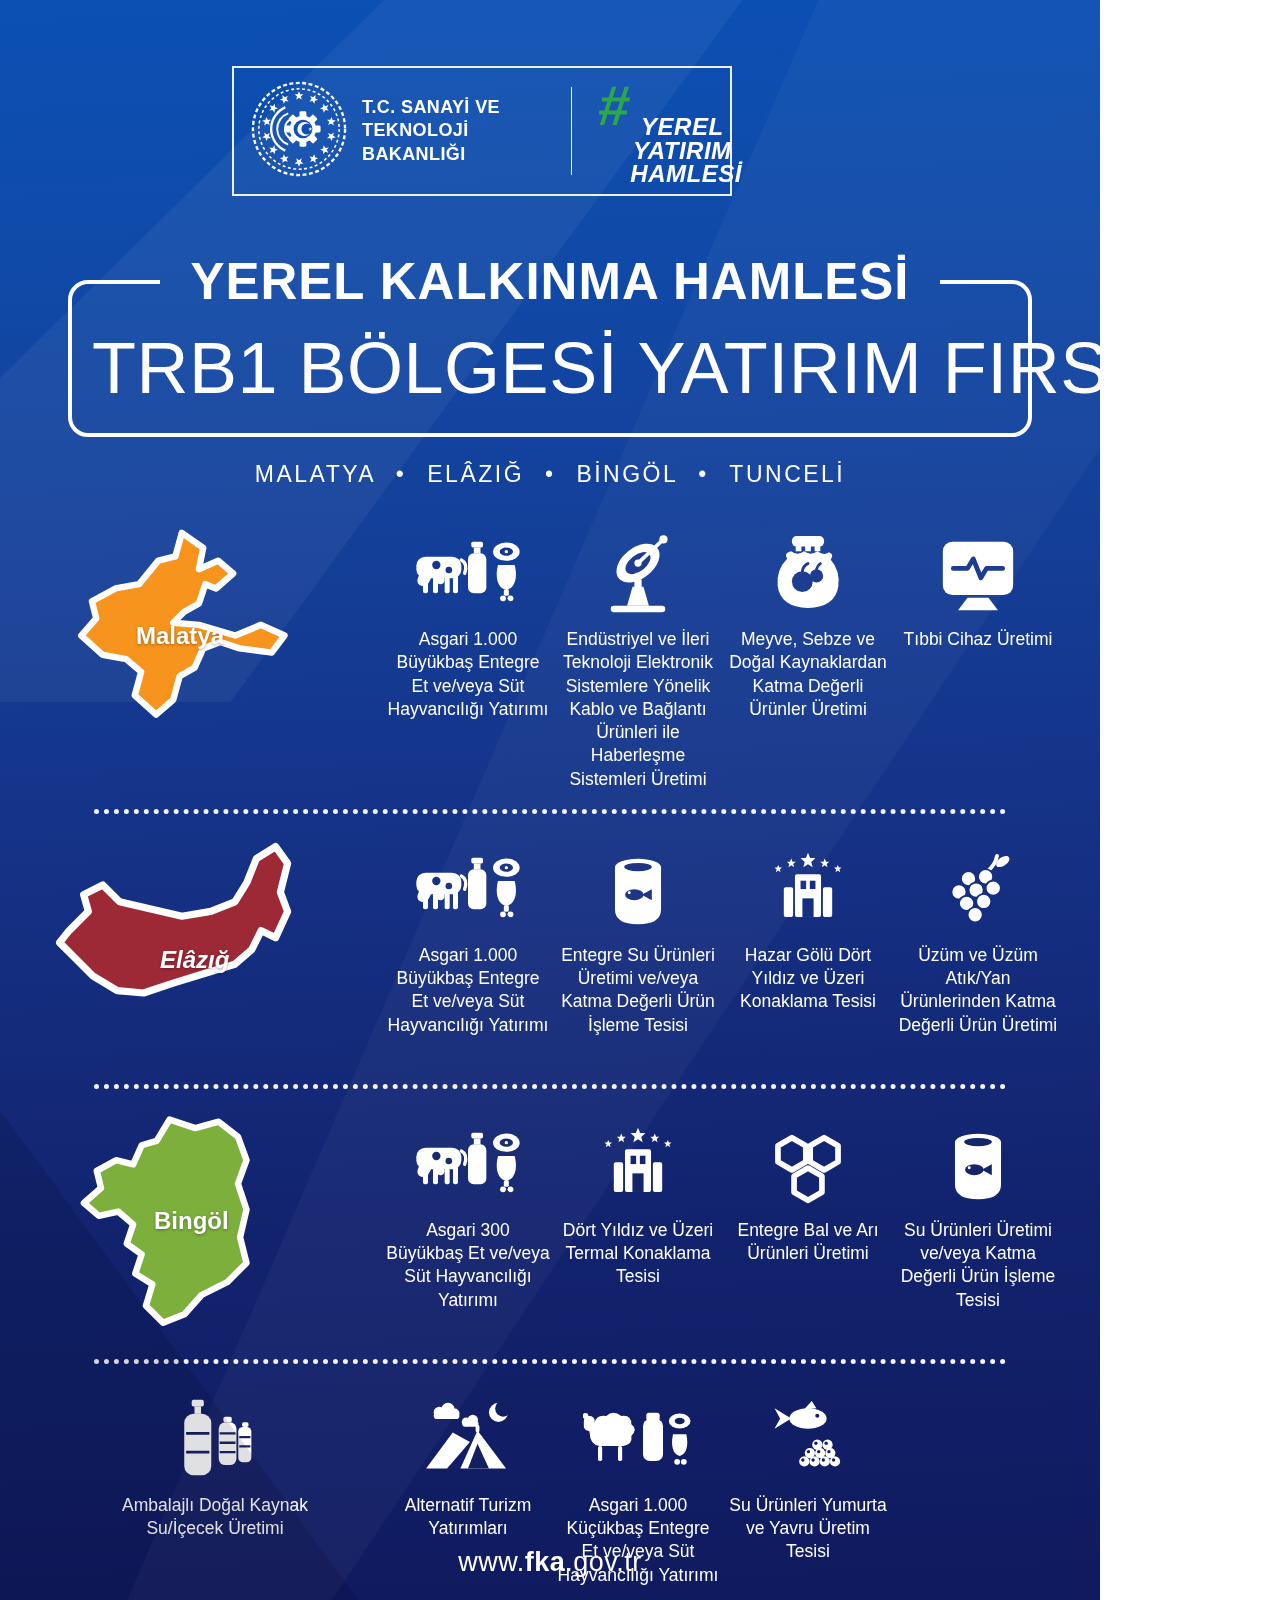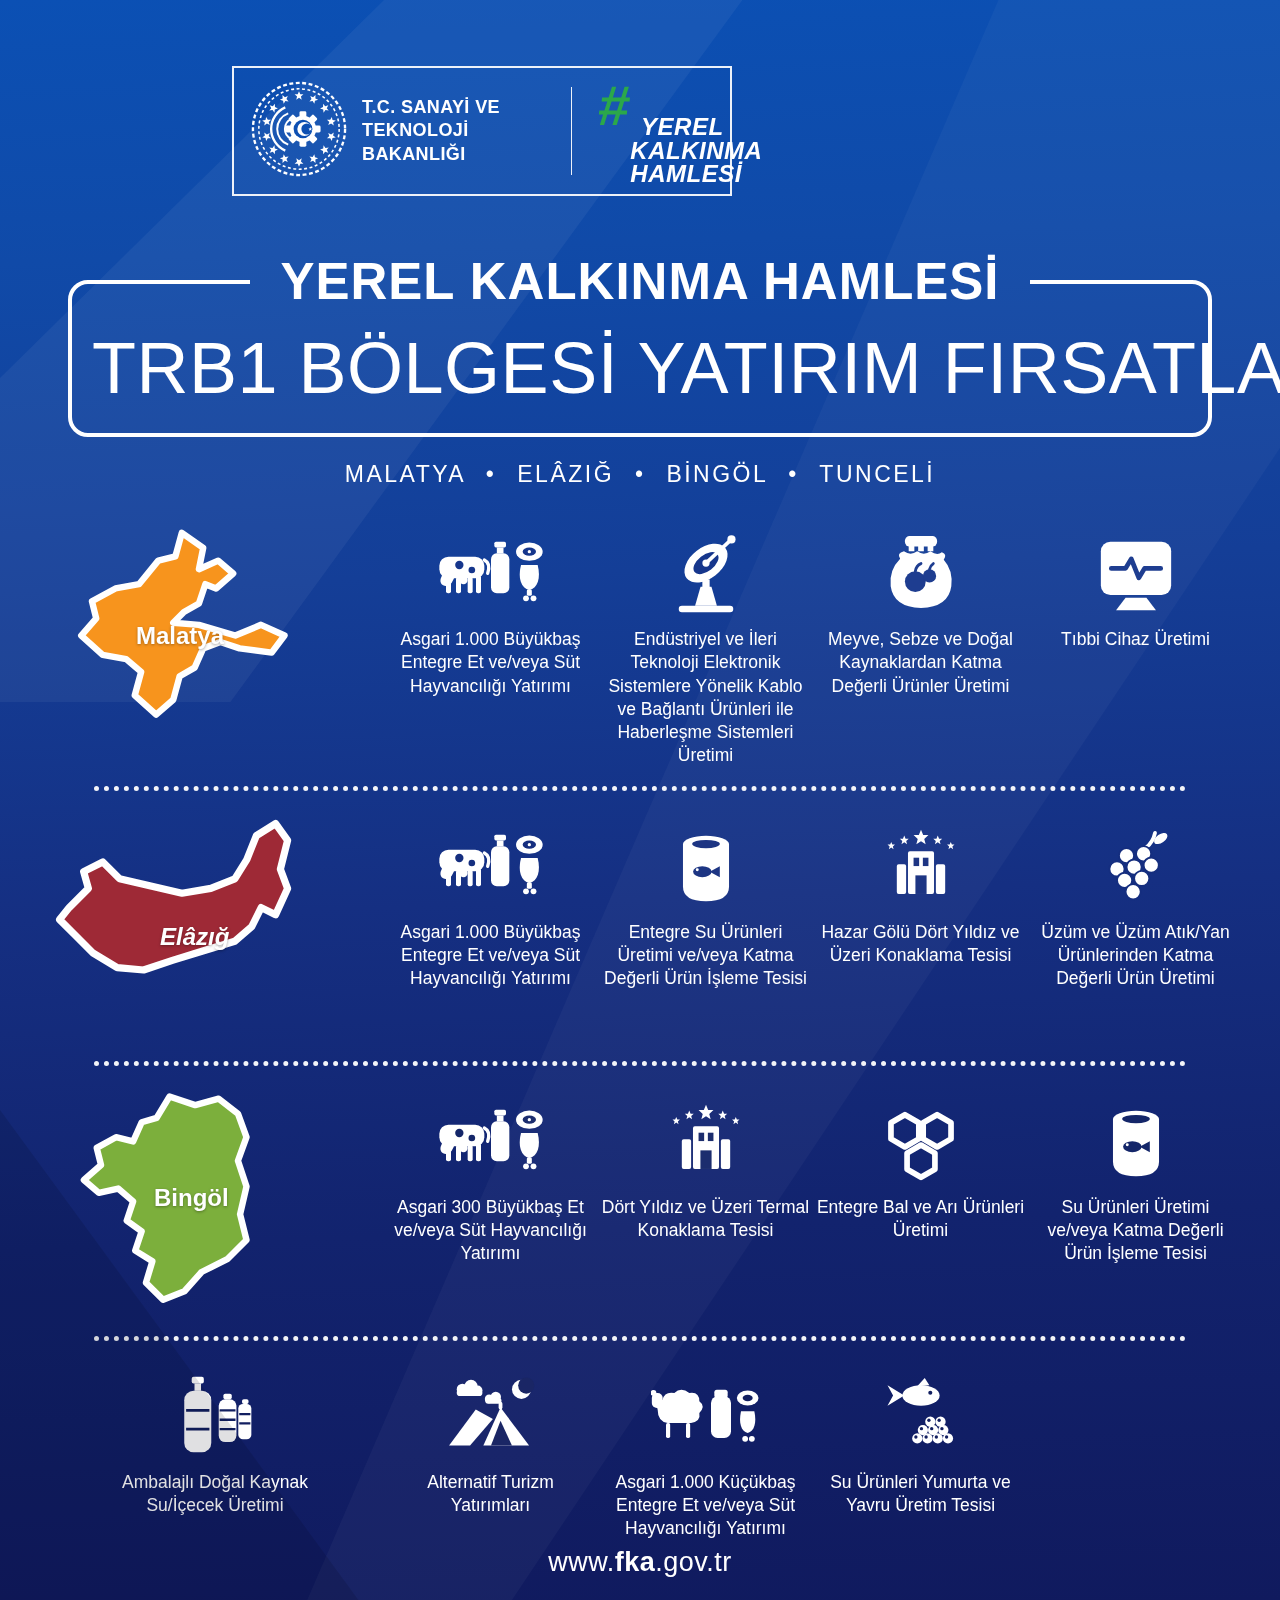--- a/index.html
+++ b/index.html
@@ -1,17 +1,17 @@
 <!DOCTYPE html>
 <html><head>
 <meta charset="utf-8">
 <style>
   html,body{margin:0;padding:0;}
   body{font-family:"Liberation Sans","DejaVu Sans",sans-serif;}
-  .poster{position:relative;width:1280px;height:1600px;overflow:hidden;color:#fff;
+  .poster{position:relative;width:1100px;height:1600px;overflow:hidden;color:#fff;
     background:linear-gradient(178deg,#0b50b4 0%,#104aa8 16%,#143e97 36%,#152f82 56%,#12236e 76%,#101a5e 100%);}
   .bg-shape{position:absolute;pointer-events:none;}
   .bg-1{left:0;top:0;width:1280px;height:900px;background:rgba(255,255,255,.05);
     clip-path:polygon(30% 0,58% 0,18% 78%,0 78%,0 42%);}
   .bg-2{right:0;top:0;width:1280px;height:1600px;background:rgba(255,255,255,.035);
     clip-path:polygon(78% 0,100% 0,100% 28%,40% 100%,24% 100%);}
   .bg-3{left:0;bottom:0;width:1280px;height:700px;background:rgba(0,0,20,.12);
     clip-path:polygon(0 100%,0 30%,28% 100%);}
 
   
@@ -143,21 +143,21 @@
       </span>
       <div class="ministry-text">
         <div>T.C. SANAYİ VE</div>
         <div>TEKNOLOJİ BAKANLIĞI</div>
       </div>
       <div class="gov-divider"></div>
       <div class="hashtag">
         <span class="hash-symbol" style="color:#2BA84A;">#</span>
         <div class="hash-words">
           <div>YEREL</div>
-          <div>KALKINMA</div>
+          <div>YATIRIM</div>
           <div>HAMLESİ</div>
         </div>
       </div>
     </div>
 
   </div>
 
   <fieldset class="title-box">
     <legend class="title-main">YEREL KALKINMA HAMLESİ</legend>
     <div class="title-sub">TRB1 BÖLGESİ YATIRIM FIRSATLARI</div>

